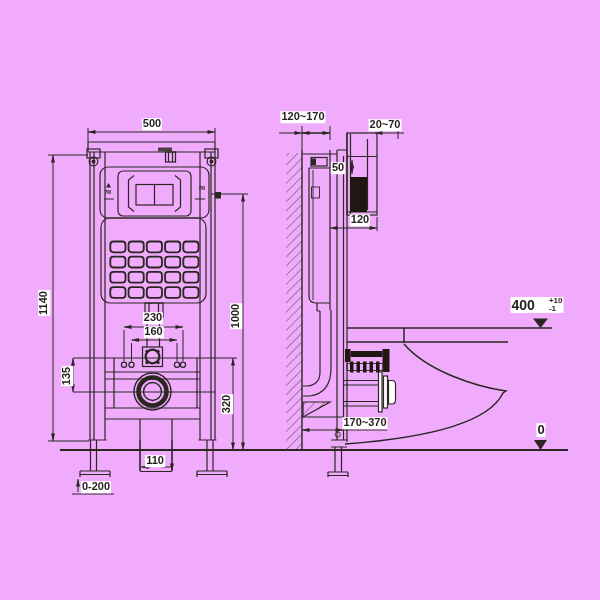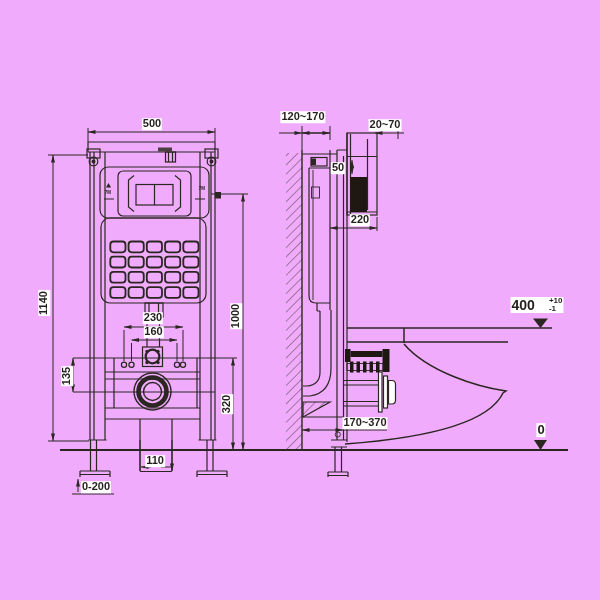--- a/index.html
+++ b/index.html
@@ -239,21 +239,21 @@
 <div class="dim rot" style="left:227px;top:404px">320</div>
 <div class="dim" style="left:155px;top:461px">110</div>
 <div class="dim" style="left:96px;top:487px">0-200</div>
 
 <div class="dim tiny" style="left:108px;top:193px">7M</div>
 <div class="dim tiny" style="left:202px;top:189px">7M</div>
 
 <div class="dim" style="left:303px;top:117px">120~170</div>
 <div class="dim" style="left:385px;top:125px">20~70</div>
 <div class="dim" style="left:338px;top:168px">50</div>
-<div class="dim" style="left:360px;top:220px">220</div>
+<div class="dim" style="left:360px;top:220px">120</div>
 <div class="dim" style="left:365px;top:423px">170~370</div>
 <div class="dim big" style="left:541px;top:430px">0</div>
 
 <div class="dim g400" style="left:537px;top:305px">
   <span class="v">400</span>
   <span class="tol">
     <i>+10</i>
     <i>-1</i>
   </span>
 </div>

